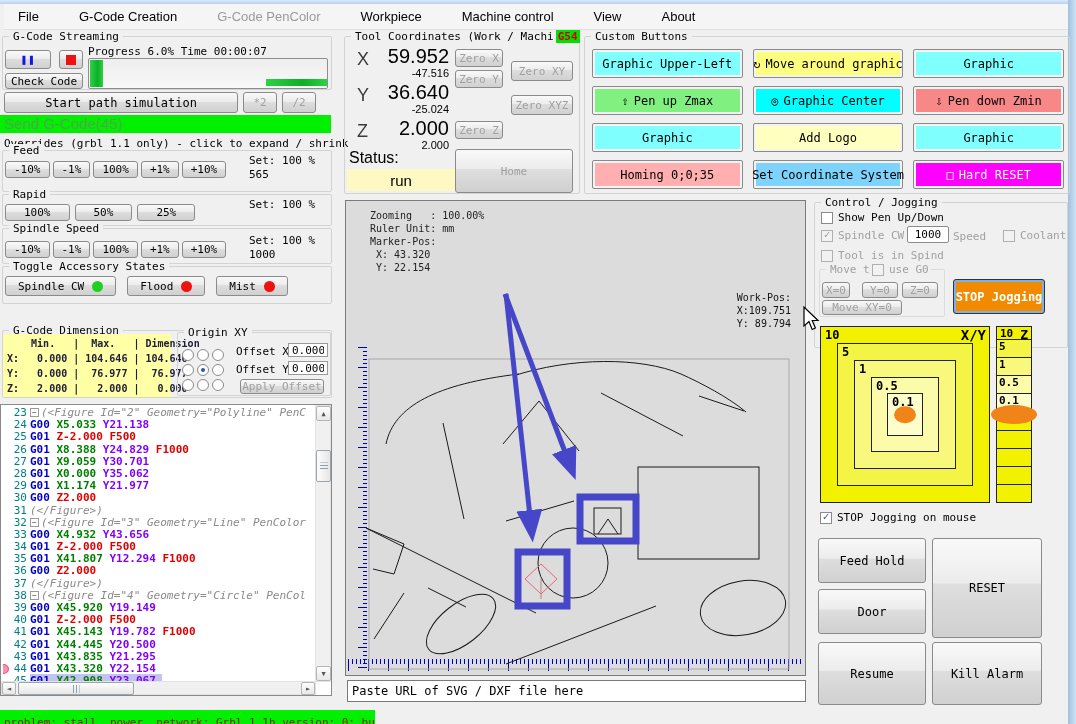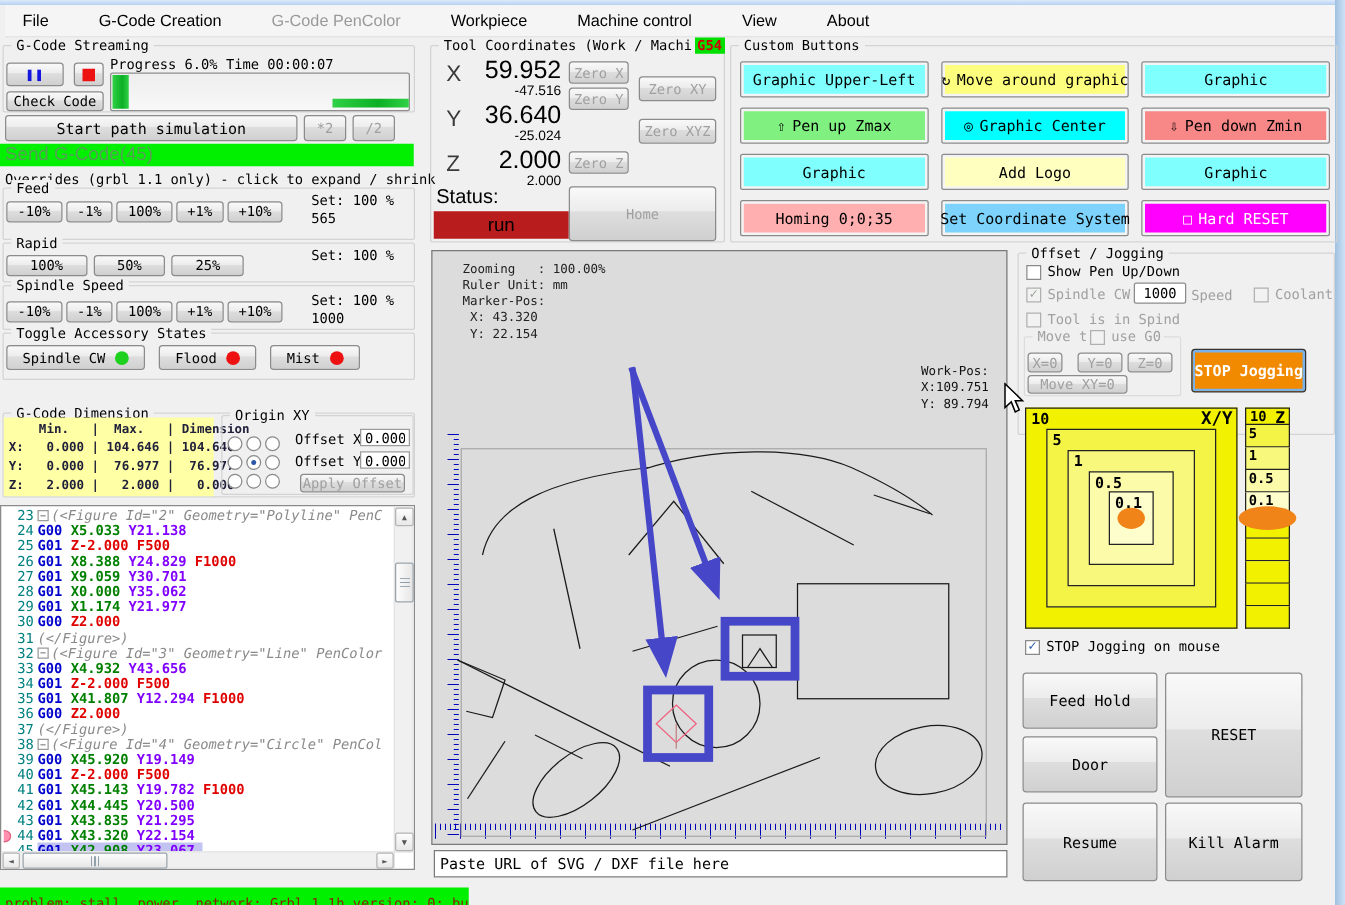--- a/index.html
+++ b/index.html
@@ -261,21 +261,21 @@
         <div class="abs sans" style="right: 130px; top: 66px; font-size: 11px;">-25.024</div>
         <div class="btn dis" style="left: 110px; top: 33px; width: 48px; height: 18px; text-align: center;">Zero Y</div>
         <div class="abs sans" style="left: 12px; top: 84px; font-size: 18px; color: rgb(58, 58, 58);">Z</div>
         <div class="abs sans" style="right: 130px; top: 80px; font-size: 20px;">2.000</div>
         <div class="abs sans" style="right: 130px; top: 102px; font-size: 11px;">2.000</div>
         <div class="btn dis" style="left: 110px; top: 84px; width: 48px; height: 18px;">Zero Z</div>
       </div>
     <div class="btn dis" style="left:166px;top:24px;width:62px;height:20px">Zero XY</div>
     <div class="btn dis" style="left:166px;top:58px;width:62px;height:20px">Zero XYZ</div>
     <div class="abs sans" style="left:4px;top:112px;font-size:16px">Status:</div>
-    <div class="abs sans" style="left:2px;top:132px;width:108px;height:22px;background:#b91c1c;font-size:15px;display:flex;align-items:center;justify-content:center">run</div>
+    <div class="abs sans" style="left:2px;top:132px;width:108px;height:22px;background:#fef9c3;font-size:15px;display:flex;align-items:center;justify-content:center">run</div>
     <div class="btn dis" style="left:110px;top:112px;width:118px;height:44px">Home</div>
   </div>
 
   <div class="grp" style="left:584px;top:36px;width:486px;height:158px">
     <div class="legend">Custom Buttons</div>
     <div class="abs" id="cbtn-grid" style="left:7px;top:12px;width:472px;height:140px;display:grid;grid-template-columns:1fr 1fr 1fr;grid-auto-rows:1fr;gap:8px 10px">
         <div class="cbtn">
           <div class="face" style="background: rgb(128, 255, 255);">
             <span>Graphic Upper-Left</span>
           </div>
@@ -389,21 +389,21 @@
       </g>
       <g stroke="#4646c8" stroke-width="5">
         <line x1="159" y1="93" x2="227" y2="272" marker-end="url(#ah)"></line>
         <line x1="160" y1="93" x2="186" y2="334" marker-end="url(#ah)"></line>
       </g>
     </svg>
   </div>
   <input class="abs urlbox" readonly="" value="Paste URL of SVG / DXF file here" style="">
 
   <div class="grp" style="left:814px;top:202px;width:254px;height:146px">
-    <div class="legend">Offset / Jogging</div>
+    <div class="legend">Control / Jogging</div>
     <div class="cbrow" style="left:6px;top:8px">
       <span class="cb"></span>
         <span>Show Pen Up/Down</span>
     </div>
     <div class="cbrow dis" style="left:6px;top:26px">
       <span class="cb gray">
           <span class="ckg">✓</span>
         </span>
         <span>Spindle CW</span>
     </div>

